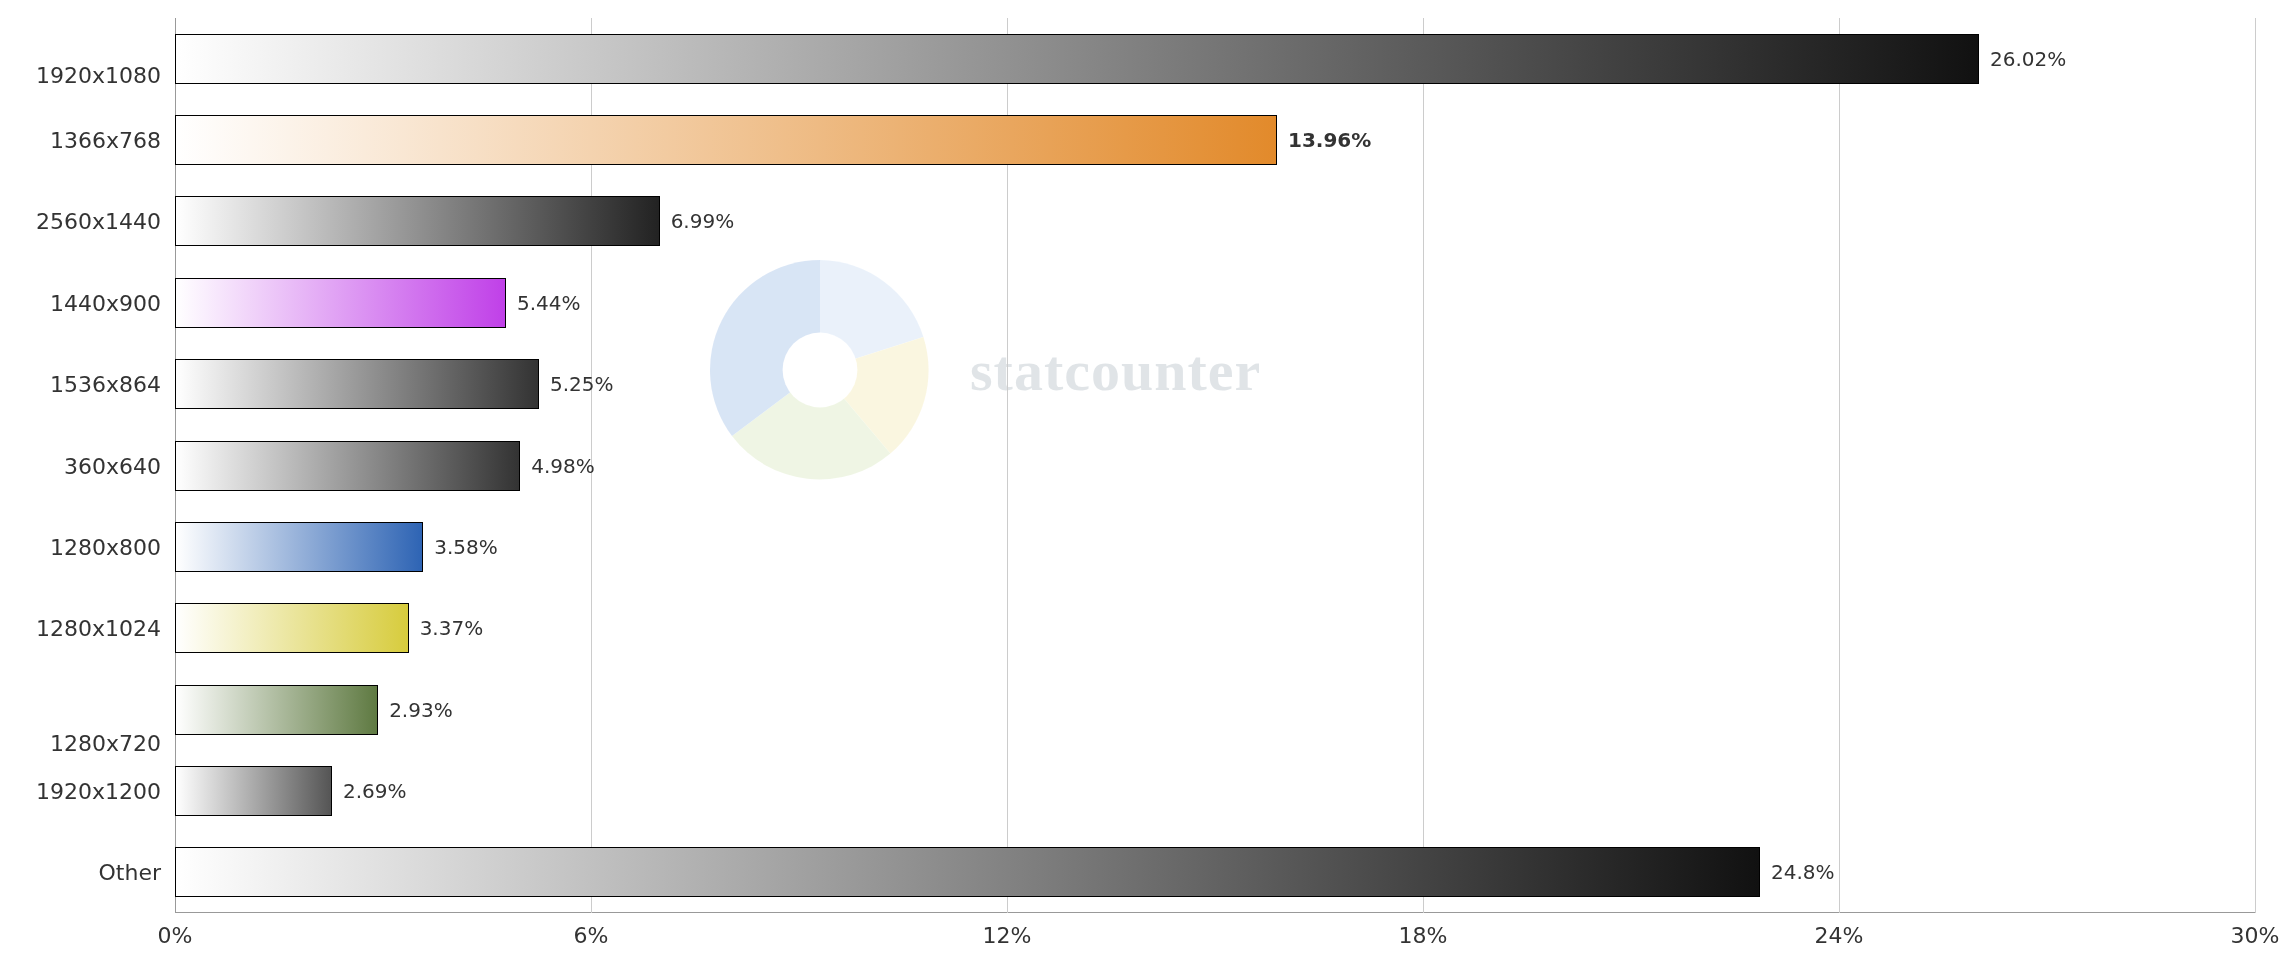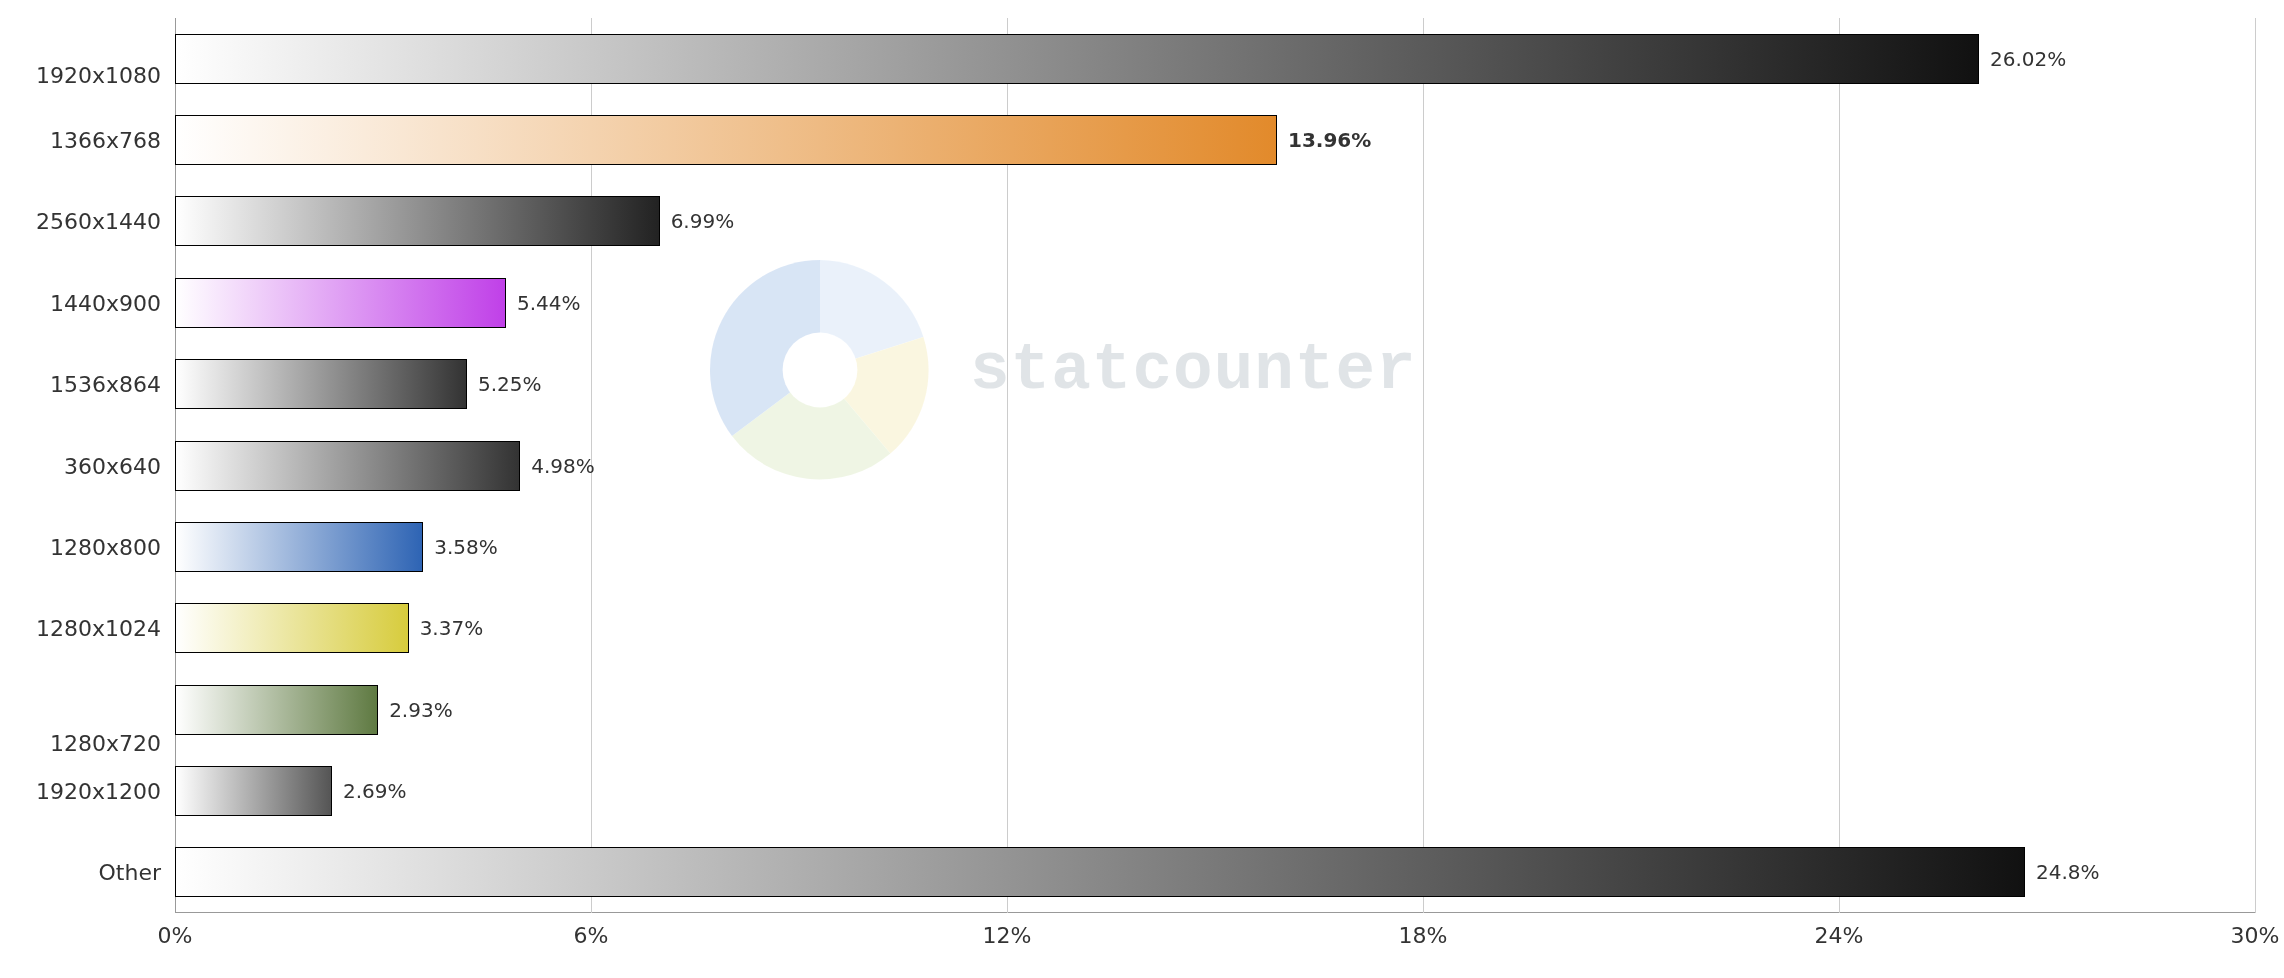--- a/index.html
+++ b/index.html
@@ -97,25 +97,25 @@
     gap: 40px;
     pointer-events: none;
   }
   .watermark .logo {
     position: relative;
     width: 220px;
     height: 220px;
   }
   .watermark .logo svg { width: 100%; height: 100%; }
   .watermark .text {
-    font-size: 66px;
+    font-size: 58px;
     font-weight: 600;
     color: #5a7080;
     letter-spacing: 1px;
-    font-family: Liberation Mono, monospace;
+    font-family: Liberation Serif, serif;
   }
 </style>
 </head>
 <body>
 
 <div class="chart">
 
   <div class="watermark">
     <div class="logo">
       <svg viewBox="0 0 100 100">
@@ -170,21 +170,21 @@
         </div>
       </div>
       <div class="y-tick-label" style="top: 284.773px;">1440x900</div>
       <div class="bar-row" style="top: 259.773px; height: 50px;">
         <div class="bar" style="width: 331px; background: linear-gradient(to right, rgb(255, 255, 255) 0%, rgb(192, 64, 232) 100%);">
           <div class="bar-value-label">5.44%</div>
         </div>
       </div>
       <div class="y-tick-label" style="top: 366.136px;">1536x864</div>
       <div class="bar-row" style="top: 341.136px; height: 50px;">
-        <div class="bar" style="width: 292px; background: linear-gradient(to right, rgb(255, 255, 255) 0%, rgb(51, 51, 51) 100%);">
+        <div class="bar" style="width: 364px; background: linear-gradient(to right, rgb(255, 255, 255) 0%, rgb(51, 51, 51) 100%);">
           <div class="bar-value-label">5.25%</div>
         </div>
       </div>
       <div class="y-tick-label" style="top: 447.5px;">360x640</div>
       <div class="bar-row" style="top: 422.5px; height: 50px;">
         <div class="bar" style="width: 345.28px; background: linear-gradient(to right, rgb(255, 255, 255) 0%, rgb(51, 51, 51) 100%);">
           <div class="bar-value-label">4.98%</div>
         </div>
       </div>
       <div class="y-tick-label" style="top: 528.864px;">1280x800</div>
@@ -206,19 +206,19 @@
         </div>
       </div>
       <div class="y-tick-label" style="top: 772.955px;">1920x1200</div>
       <div class="bar-row" style="top: 747.955px; height: 50px;">
         <div class="bar" style="width: 157px; background: linear-gradient(to right, rgb(255, 255, 255) 0%, rgb(85, 85, 85) 100%);">
           <div class="bar-value-label">2.69%</div>
         </div>
       </div>
       <div class="y-tick-label" style="top: 854.318px;">Other</div>
       <div class="bar-row" style="top: 829.318px; height: 50px;">
-        <div class="bar" style="width: 1850px; background: linear-gradient(to right, rgb(255, 255, 255) 0%, rgb(17, 17, 17) 100%);">
+        <div class="bar" style="width: 1585px; background: linear-gradient(to right, rgb(255, 255, 255) 0%, rgb(17, 17, 17) 100%);">
           <div class="bar-value-label">24.8%</div>
         </div>
       </div>
     </div>
 
 </div>
 
 </body></html>

